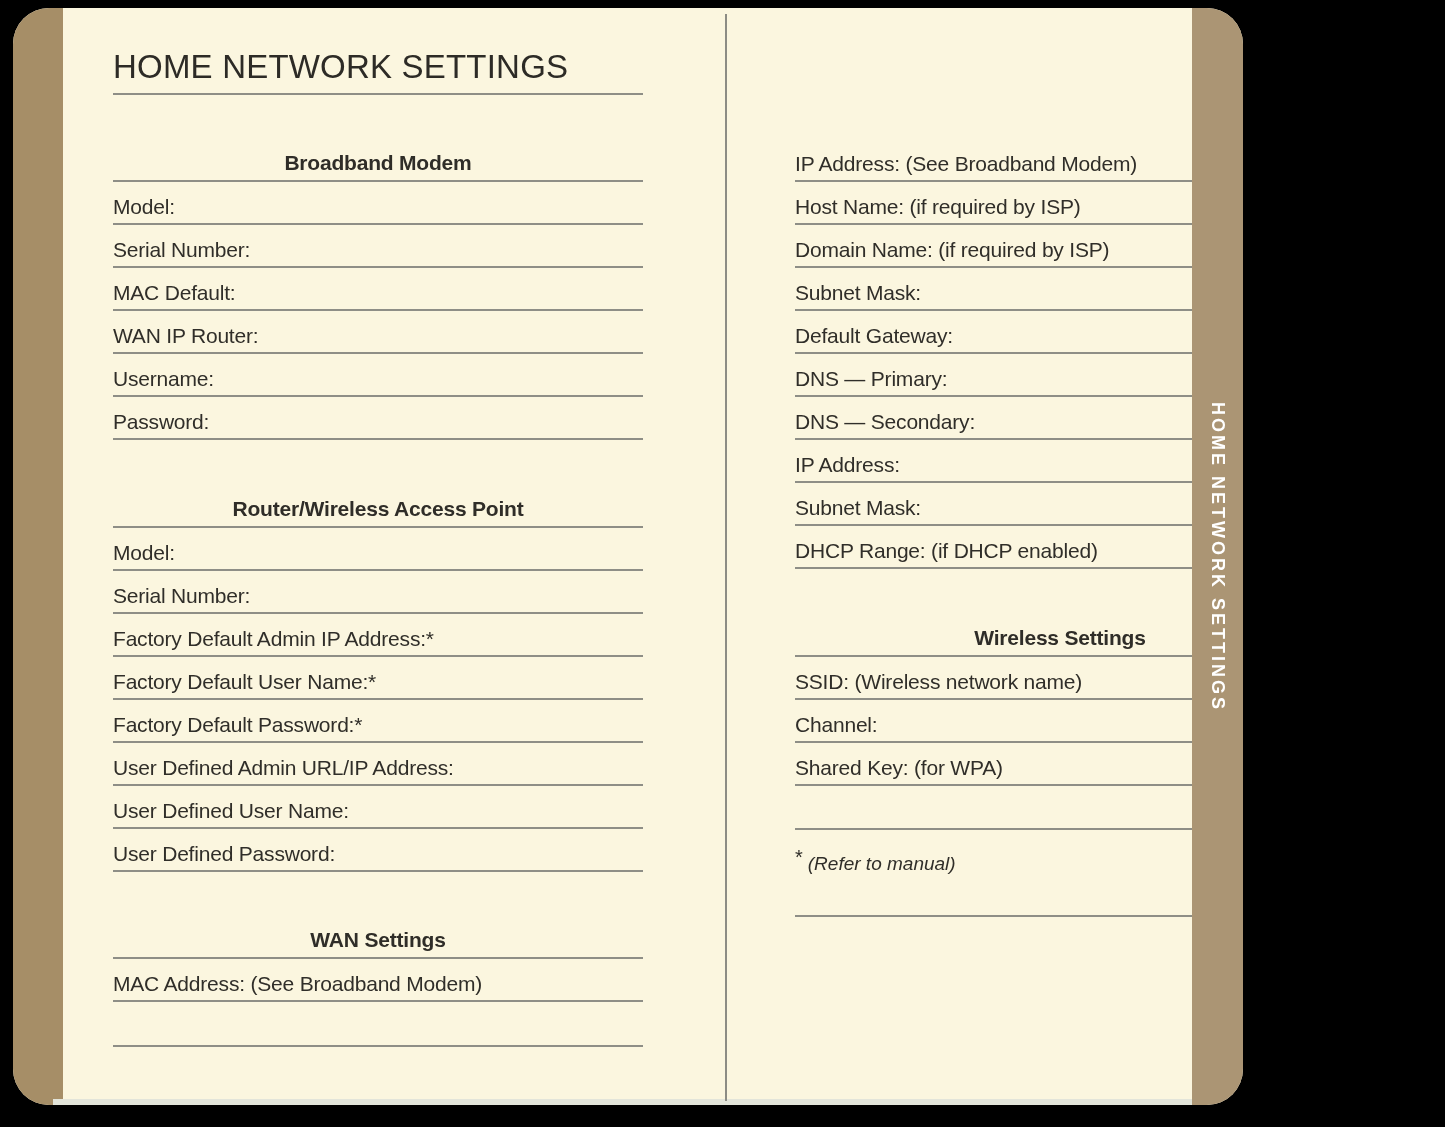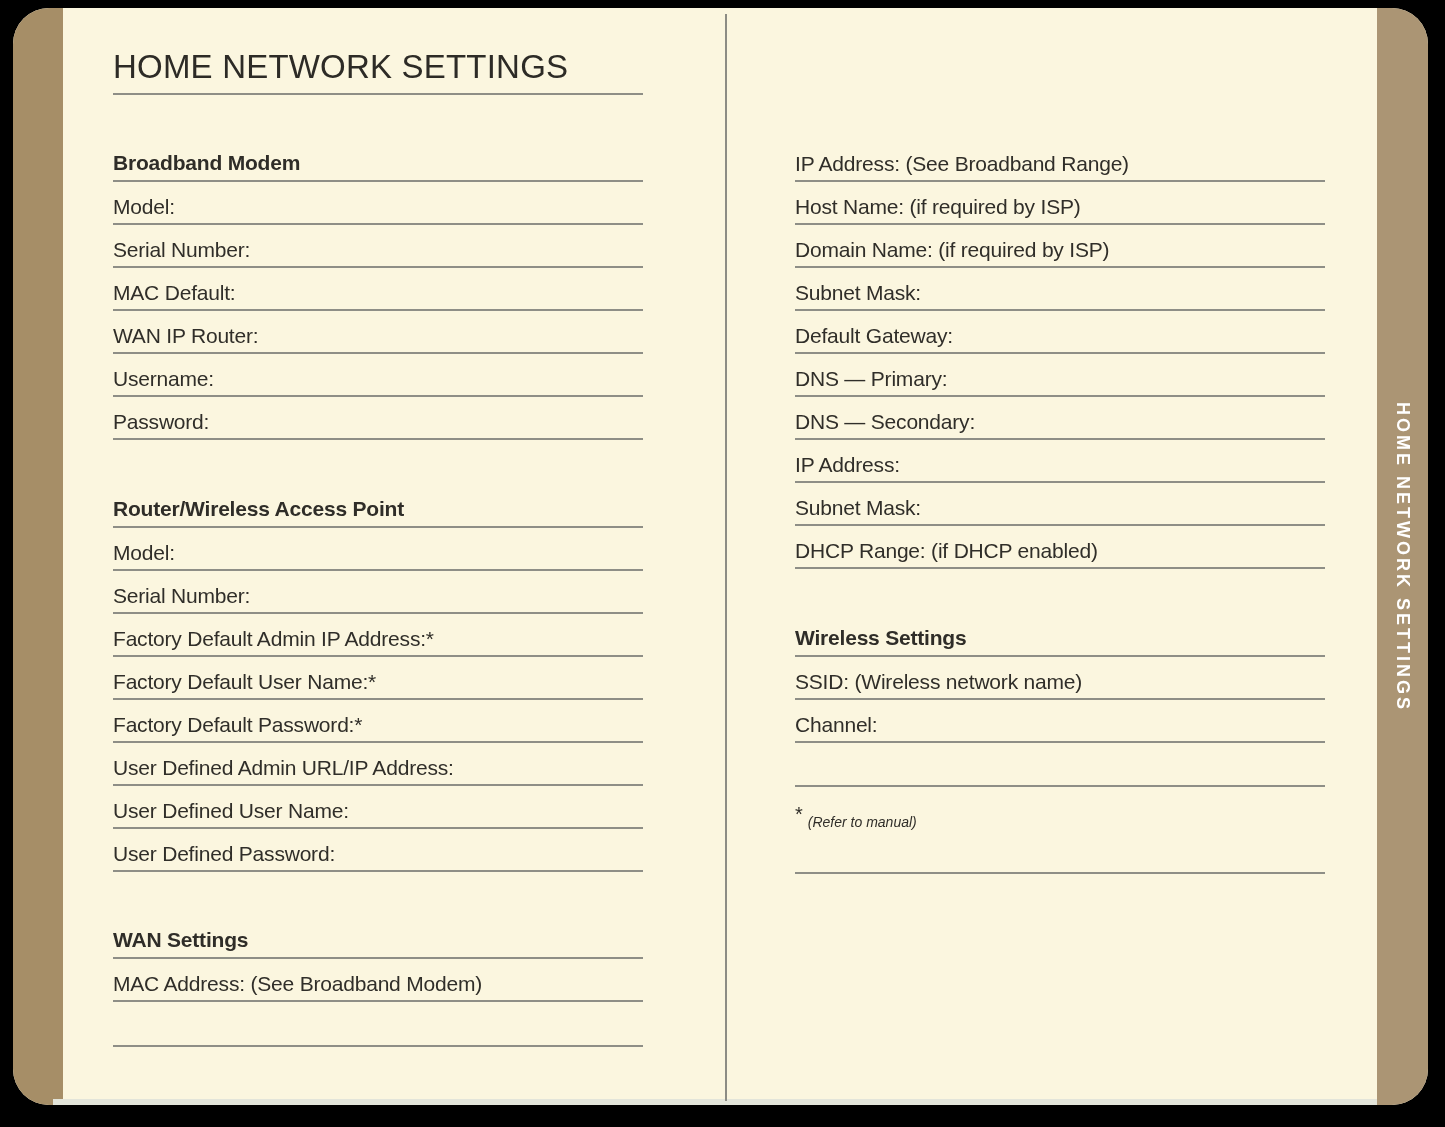--- a/index.html
+++ b/index.html
@@ -1,20 +1,20 @@
 <!DOCTYPE html>
 <html><head>
 <meta charset="utf-8">
 <style>
   * { margin:0; padding:0; box-sizing:border-box; }
   html,body { width:1445px; height:1127px; background:#000; overflow:hidden; }
   body { font-family:"Liberation Sans", sans-serif; }
 
   .book {
-    position:absolute; left:13px; top:8px; width:1415px; height:1097px;
+    position:absolute; left:13px; top:8px; width:1230px; height:1097px;
     background:#FBF6DF; border-radius:36px; overflow:hidden;
   }
   .spine-left {
     position:absolute; left:0; top:0; width:50px; height:100%;
     background:#A68E67;
   }
   .tab-right {
     position:absolute; right:0; top:0; width:51px; height:100%;
     background:#AB9574; display:flex; align-items:center; justify-content:center;
   }
@@ -37,40 +37,40 @@
 
   .row { width:100%; }
   .rule { border-bottom:2px solid #8E8E86; }
 
   .title-row { height:87px; display:flex; align-items:flex-end; }
   .page-title {
     font-size:33px; font-weight:400; color:#2D2B26; letter-spacing:0.2px;
     padding-bottom:7px; white-space:nowrap;
   }
 
-  .head { height:87px; display:flex; align-items:flex-end; }
+  .head { height:87px; display:flex; align-items:flex-end;justify-content:center; }
   .head.h88 { height:88px; }
   .head-label {
     font-size:21px; font-weight:bold; color:#2F2D28; letter-spacing:-0.2px;
     padding-bottom:5px; white-space:nowrap;
   }
 
   .field { height:43px; display:flex; align-items:flex-end; }
   .field-label {
     font-size:21px; color:#302E29; letter-spacing:-0.2px;
     padding-bottom:4px; white-space:nowrap;
   }
 
   .spacer131 { height:131px; }
   .blank44 { height:44px; }
   .blank45 { height:45px; }
 
   .footnote-row { height:87px; padding-top:16px; }
   .fn-star { font-size:20px; color:#302E29; vertical-align:6px; }
-  .fn-text { font-style:italic; font-size:14px; color:#302E29; padding-left:5px;margin-top:9px; }
+  .fn-text { font-style:italic; font-size:19px; color:#302E29; padding-left:5px;margin-top:9px; }
 </style>
 </head>
 <body>
 
 <div class="book">
   <div class="spine-left"></div>
   <div class="bottom-edge"></div>
   <div class="divider"></div>
 
   <div class="page page-left">
@@ -134,21 +134,21 @@
     <div class="row field rule">
       <span class="field-label">MAC Address: (See Broadband Modem)</span>
     </div>
     <div class="row blank45 rule"></div>
   </div>
 
   <div class="page page-right">
     <div class="row spacer131"></div>
 
     <div class="row field rule">
-      <span class="field-label">IP Address: (See Broadband Range)</span>
+      <span class="field-label">IP Address: (See Broadband Modem)</span>
     </div>
     <div class="row field rule">
       <span class="field-label">Host Name: (if required by ISP)</span>
     </div>
     <div class="row field rule">
       <span class="field-label">Domain Name: (if required by ISP)</span>
     </div>
     <div class="row field rule">
       <span class="field-label">Subnet Mask:</span>
     </div>
@@ -174,20 +174,23 @@
 
     <div class="row head h88 rule">
       <span class="head-label">Wireless Settings</span>
     </div>
     <div class="row field rule">
       <span class="field-label">SSID: (Wireless network name)</span>
     </div>
     <div class="row field rule">
       <span class="field-label">Channel:</span>
     </div>
+    <div class="row field rule">
+      <span class="field-label">Shared Key: (for WPA)</span>
+    </div>
 
     <div class="row blank44 rule"></div>
     <div class="row footnote-row rule">
       <span class="fn-star">*</span><span class="fn-text">(Refer to manual)</span>
     </div>
   </div>
 
   <div class="tab-right">
     <span class="tab-label">HOME NETWORK SETTINGS</span>
   </div>

